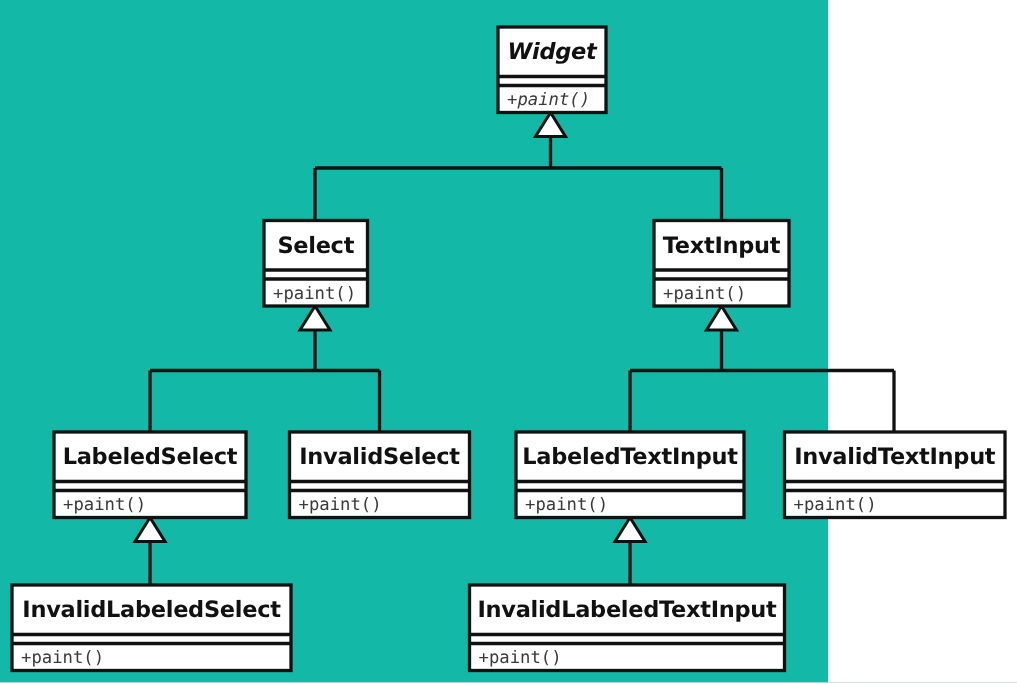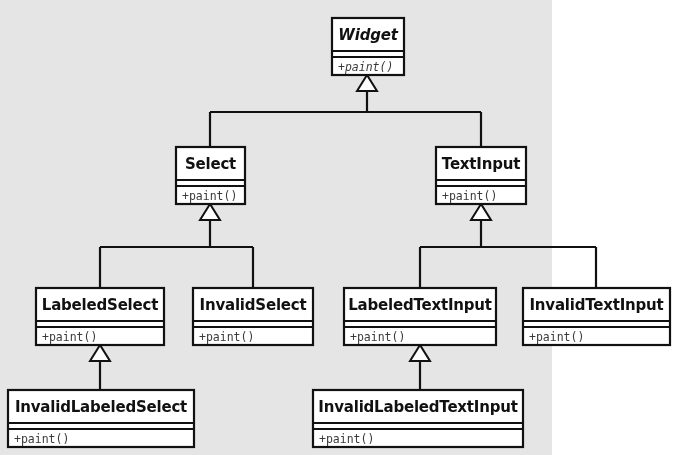--- a/index.html
+++ b/index.html
@@ -10,21 +10,21 @@
   body {
     width: 678px;
     height: 455px;
     font-family: "DejaVu Sans", sans-serif;
     overflow: hidden;
   }
   #diagram-root {
     position: relative;
     width: 552px;
     height: 455px;
-    background: #e5e5e5;
+    background: #14b8a6;
     text-align: right;
   }
   svg.diagram {
     display: block;
     width: 678px;
     height: 455px;
   }
   .uml-box-rect {
     fill: #ffffff;
     stroke: #111111;

